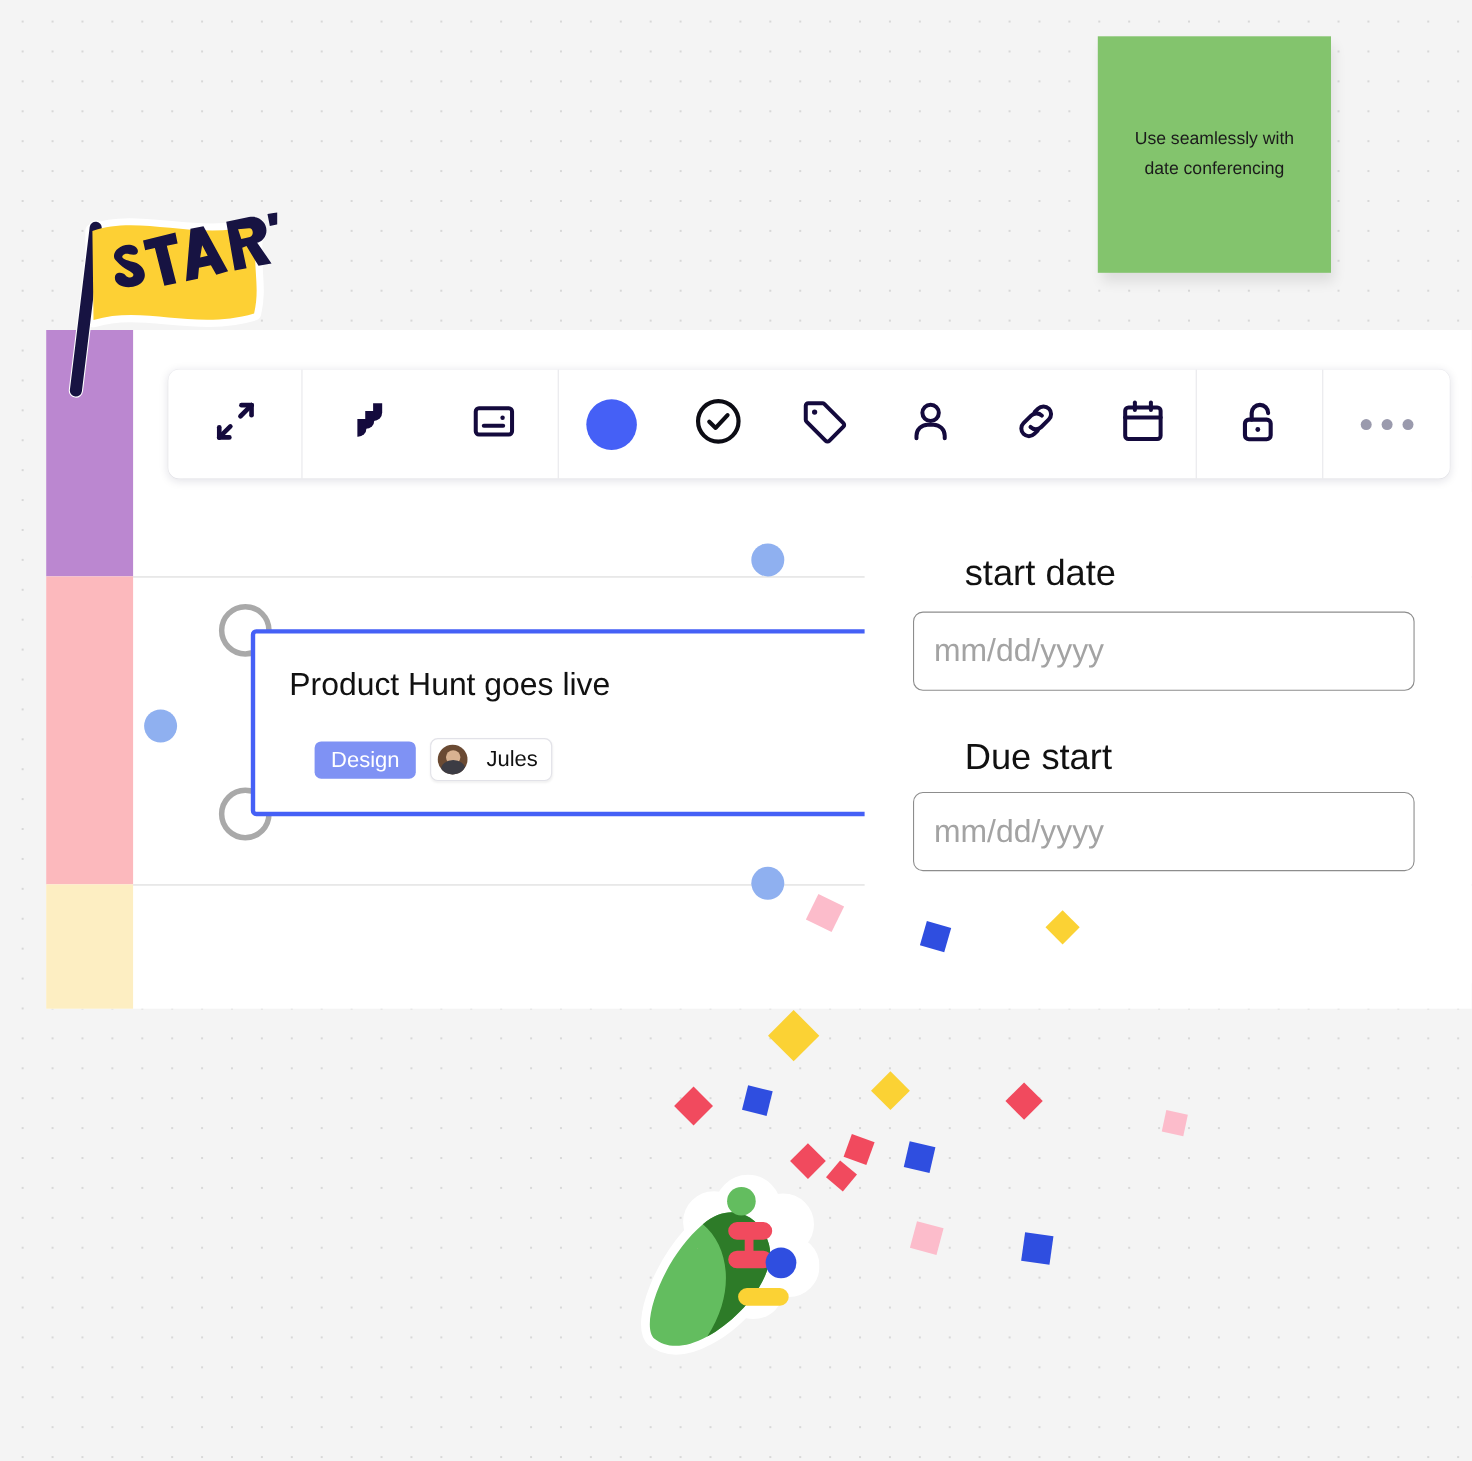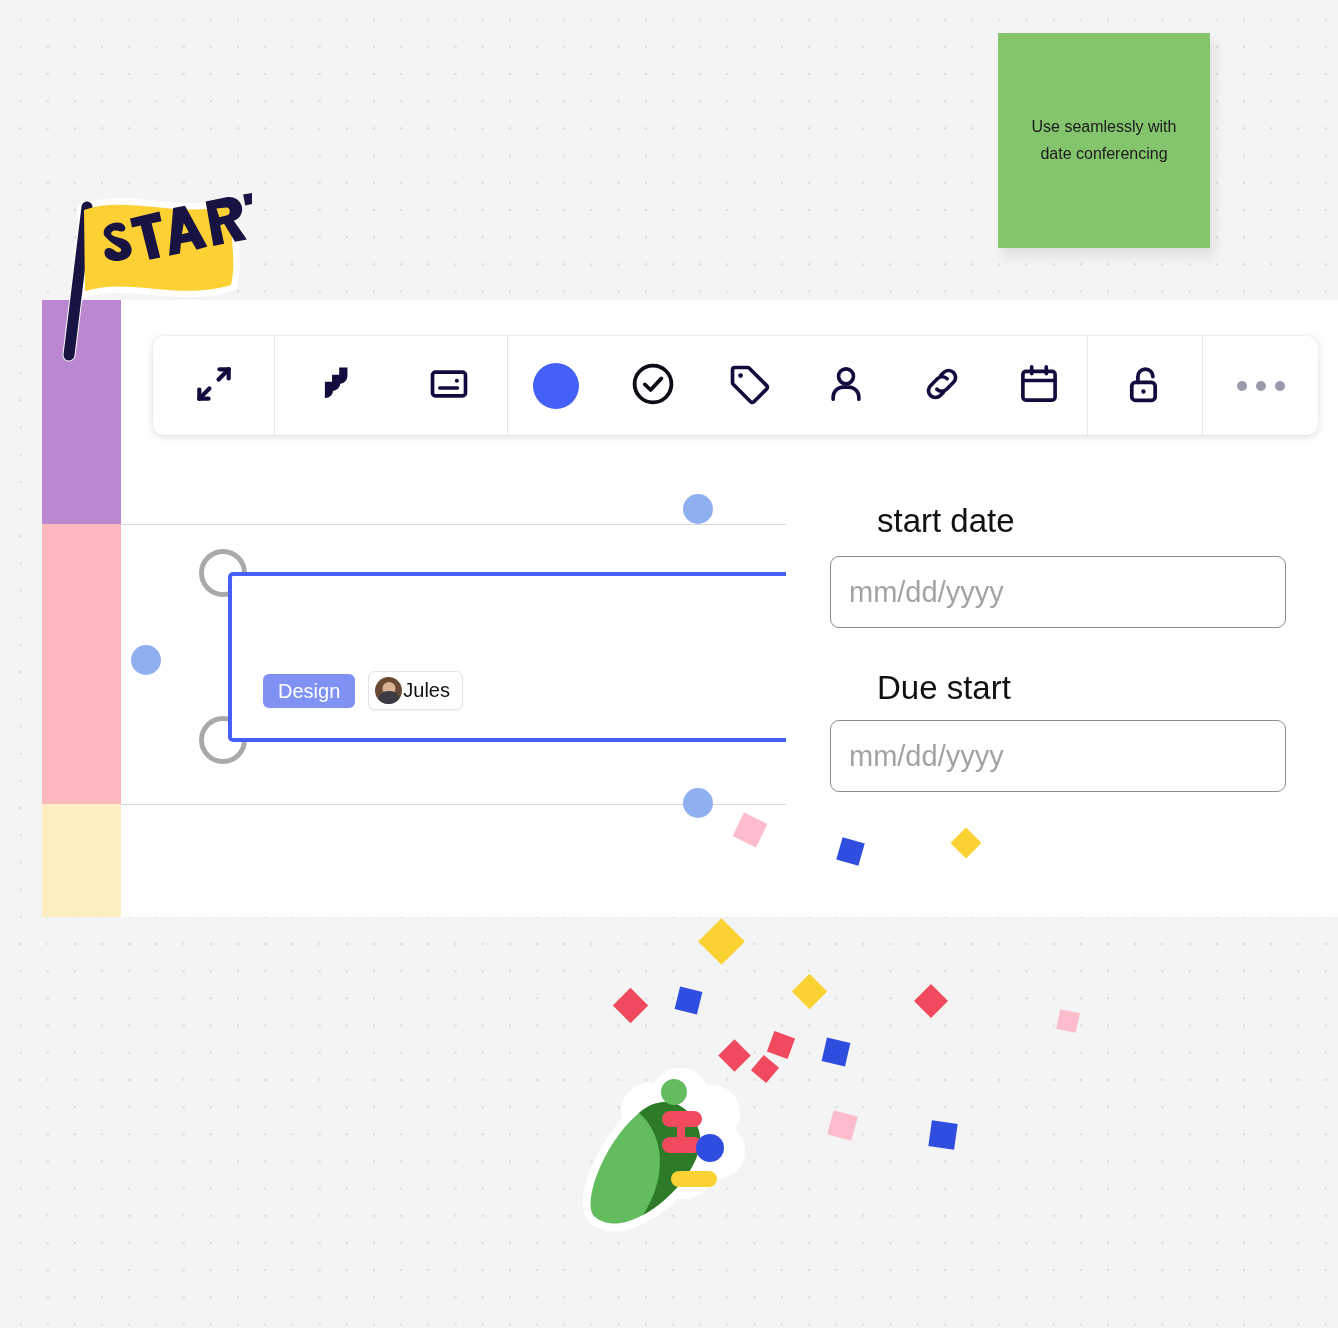--- a/index.html
+++ b/index.html
@@ -140,29 +140,30 @@
     align-items: center;
     gap: 13px;
   }
   #tag-chip {
     background: #7f92f4;
     color: #ffffff;
     font-size: 20px;
     padding: 7px 15px;
     border-radius: 6px;
     line-height: 1;
+    margin-left: 23px;
   }
   #assignee-chip {
     background: #ffffff;
     border: 1px solid #e2e2e8;
     border-radius: 7px;
     padding: 5px 12px 5px 6px;
     display: flex;
     align-items: center;
-    gap: 1px;
+    gap: 17px;
     box-shadow: 0 1px 2px rgba(0,0,0,.06);
   }
   #assignee-name { font-size: 20px; color: #111; }
   #avatar {
     width: 27px;
     height: 27px;
     border-radius: 50%;
     overflow: hidden;
     background: #6a4a33;
     position: relative;
@@ -314,20 +315,21 @@
 </div>
 
 <div class="timeline-dot" id="timeline-dot-a"></div>
 <div class="timeline-dot" id="timeline-dot-b"></div>
 <div class="timeline-dot" id="timeline-dot-c"></div>
 
 <div class="card-handle" id="handle-top"></div>
 <div class="card-handle" id="handle-bottom"></div>
 
 <div id="task-card">
+  <div id="task-card-title">Product Hunt goes live</div>
   <div id="task-card-meta">
     <span id="tag-chip">Design</span>
     <span id="assignee-chip">
       <span id="avatar"></span>
       <span id="assignee-name">Jules</span>
     </span>
   </div>
 </div>
 
 <div id="date-panel">

